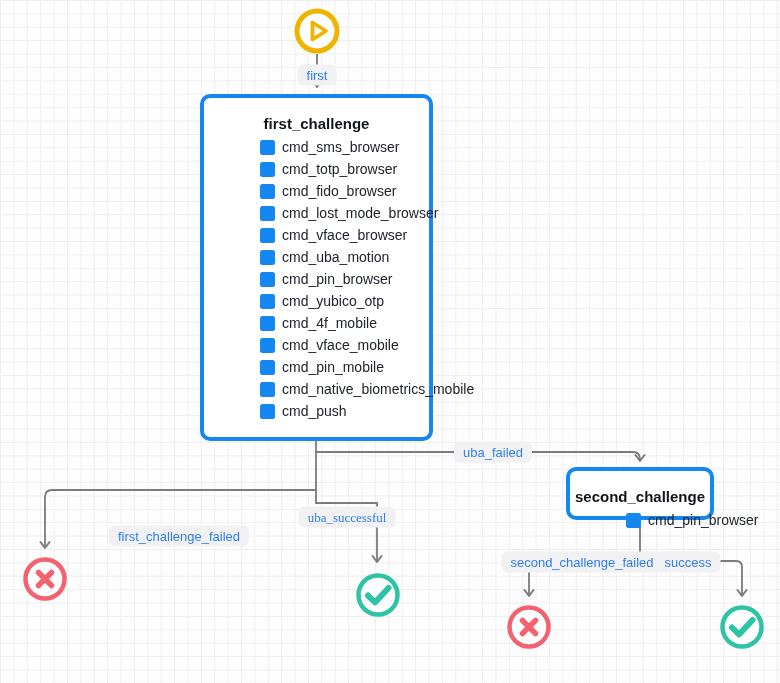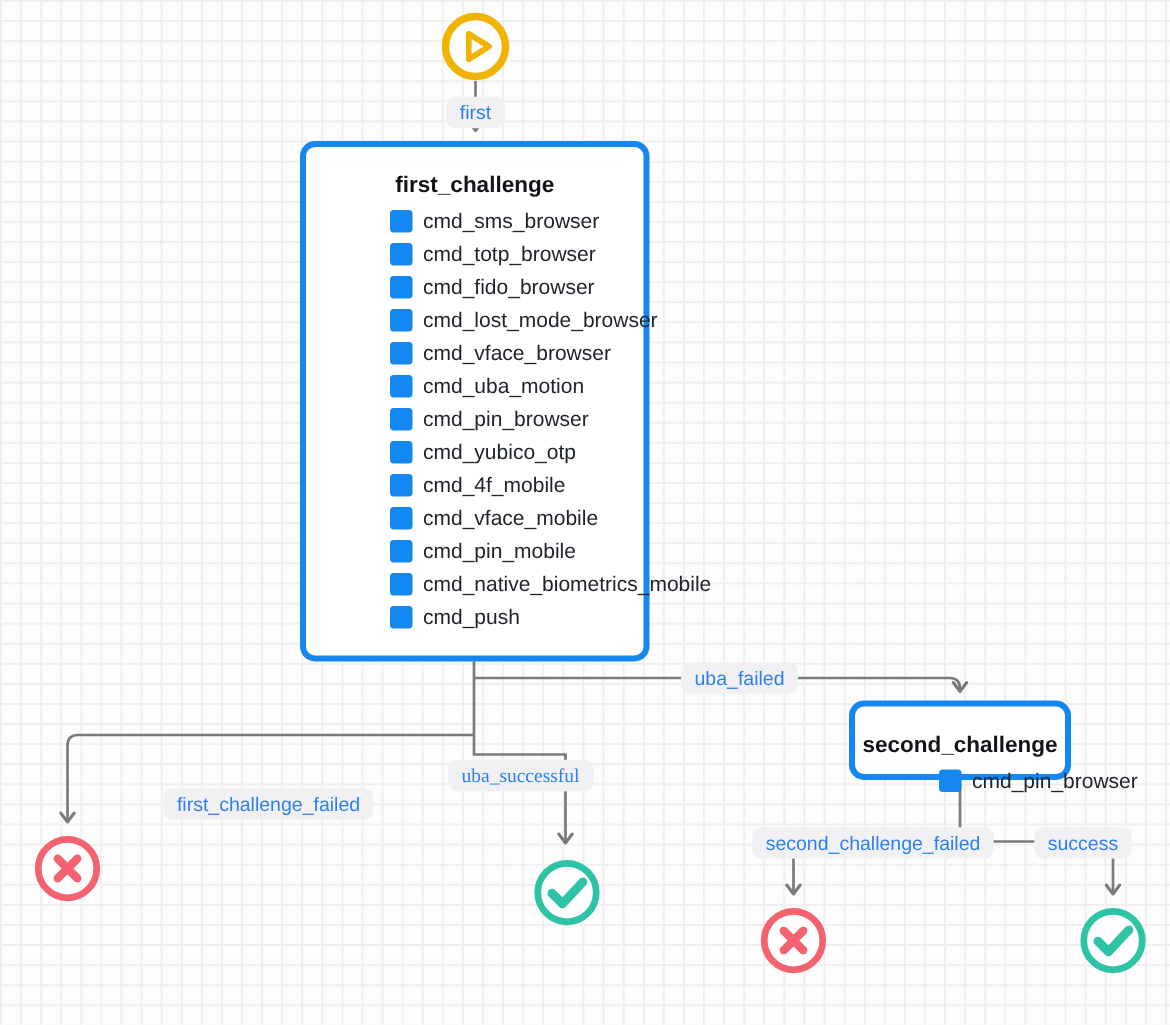--- a/index.html
+++ b/index.html
@@ -155,21 +155,21 @@
           <span class="item-text">cmd_pin_browser</span>
         </div>
       </div>
   </div>
 
   <div class="edge-label" style="left:317px;top:75px;text-align:center;">first</div>
   <div class="edge-label" style="left:493px;top:452px;">uba_failed</div>
   <div class="edge-label" style="left:179px;top:492px;margin-top:44px;">first_challenge_failed</div>
   <div class="edge-label" style="left:347px;top:517px;font-family:Liberation Serif, serif;">uba_successful</div>
   <div class="edge-label" style="left:582px;top:562px;">second_challenge_failed</div>
-  <div class="edge-label" style="left:722px;top:562px;">success</div>
+  <div class="edge-label" style="left:688px;top:562px;">success</div>
 
   <div class="icon-node failure-icon" style="left:22px;top:556px;">
     <svg width="46" height="46" viewBox="0 0 46 46">
       <circle cx="23" cy="23" r="19.5" fill="#fff" stroke="currentColor" stroke-width="4.5"></circle>
       <path d="M16.5 16.5 L29.5 29.5 M29.5 16.5 L16.5 29.5" stroke="currentColor" stroke-width="5.5" stroke-linecap="round" fill="none"></path>
     </svg>
   </div>
 
   <div class="icon-node success-icon" style="left:355px;top:572px;">
     <svg width="46" height="46" viewBox="0 0 46 46">

